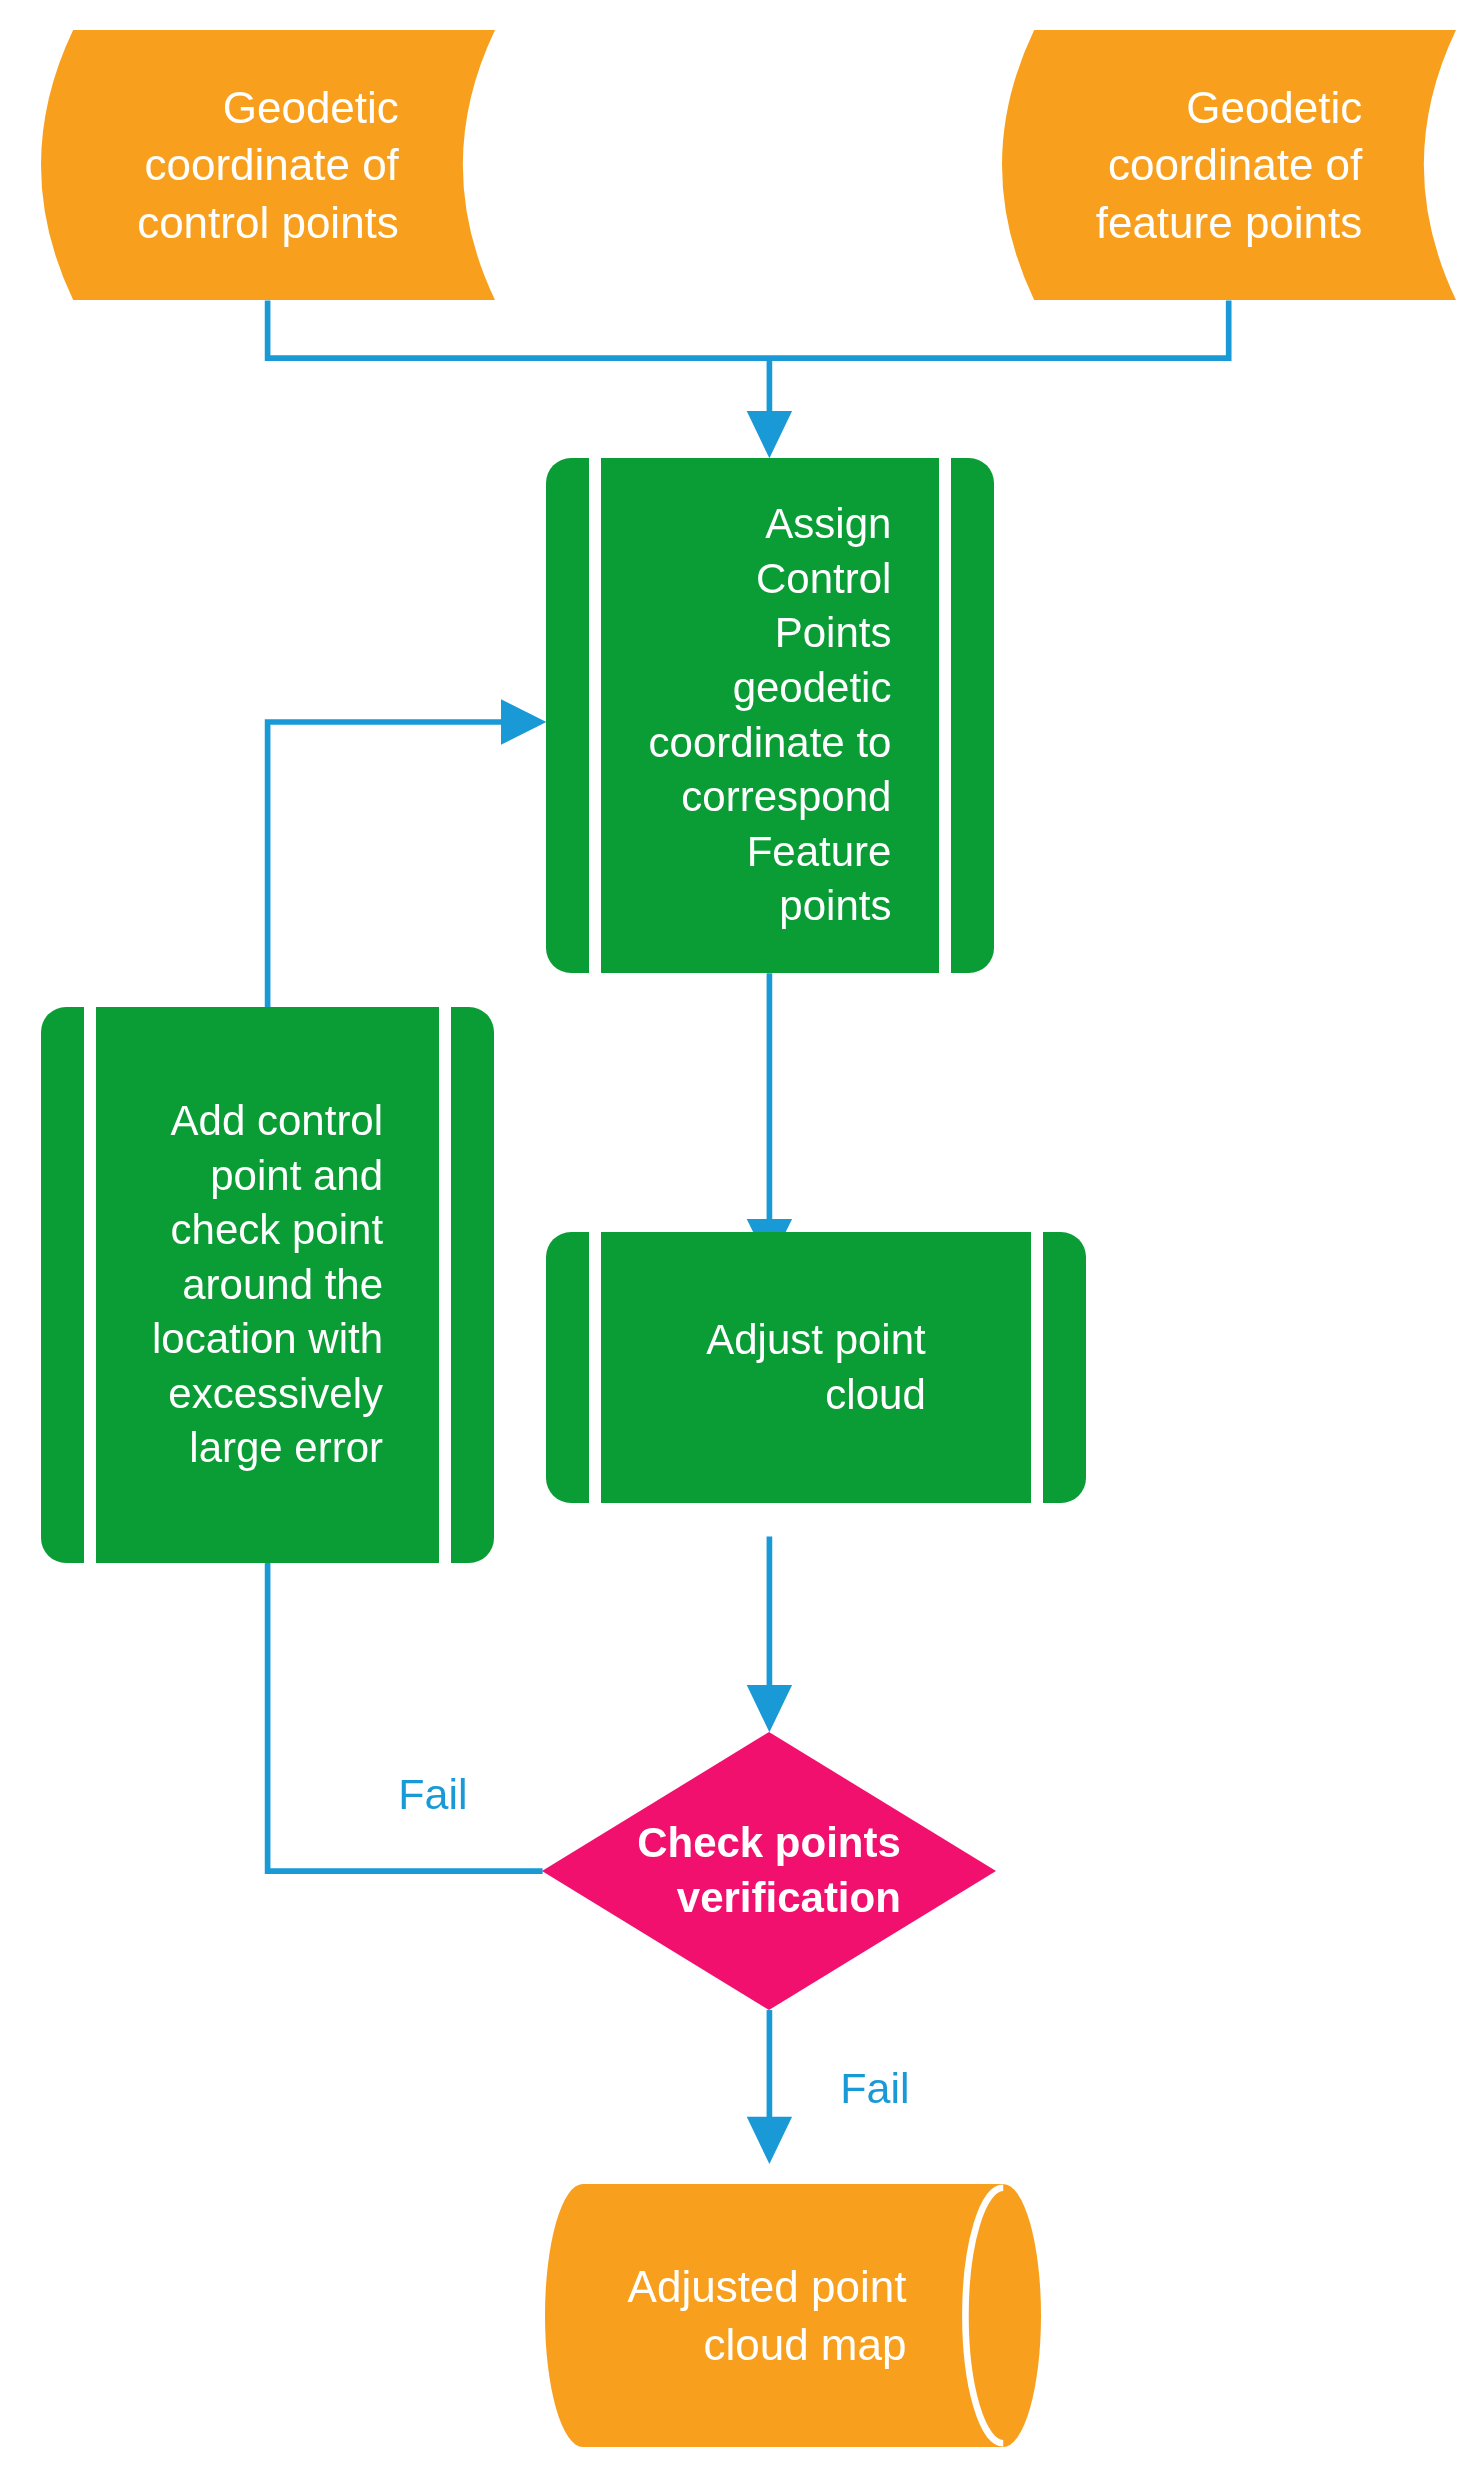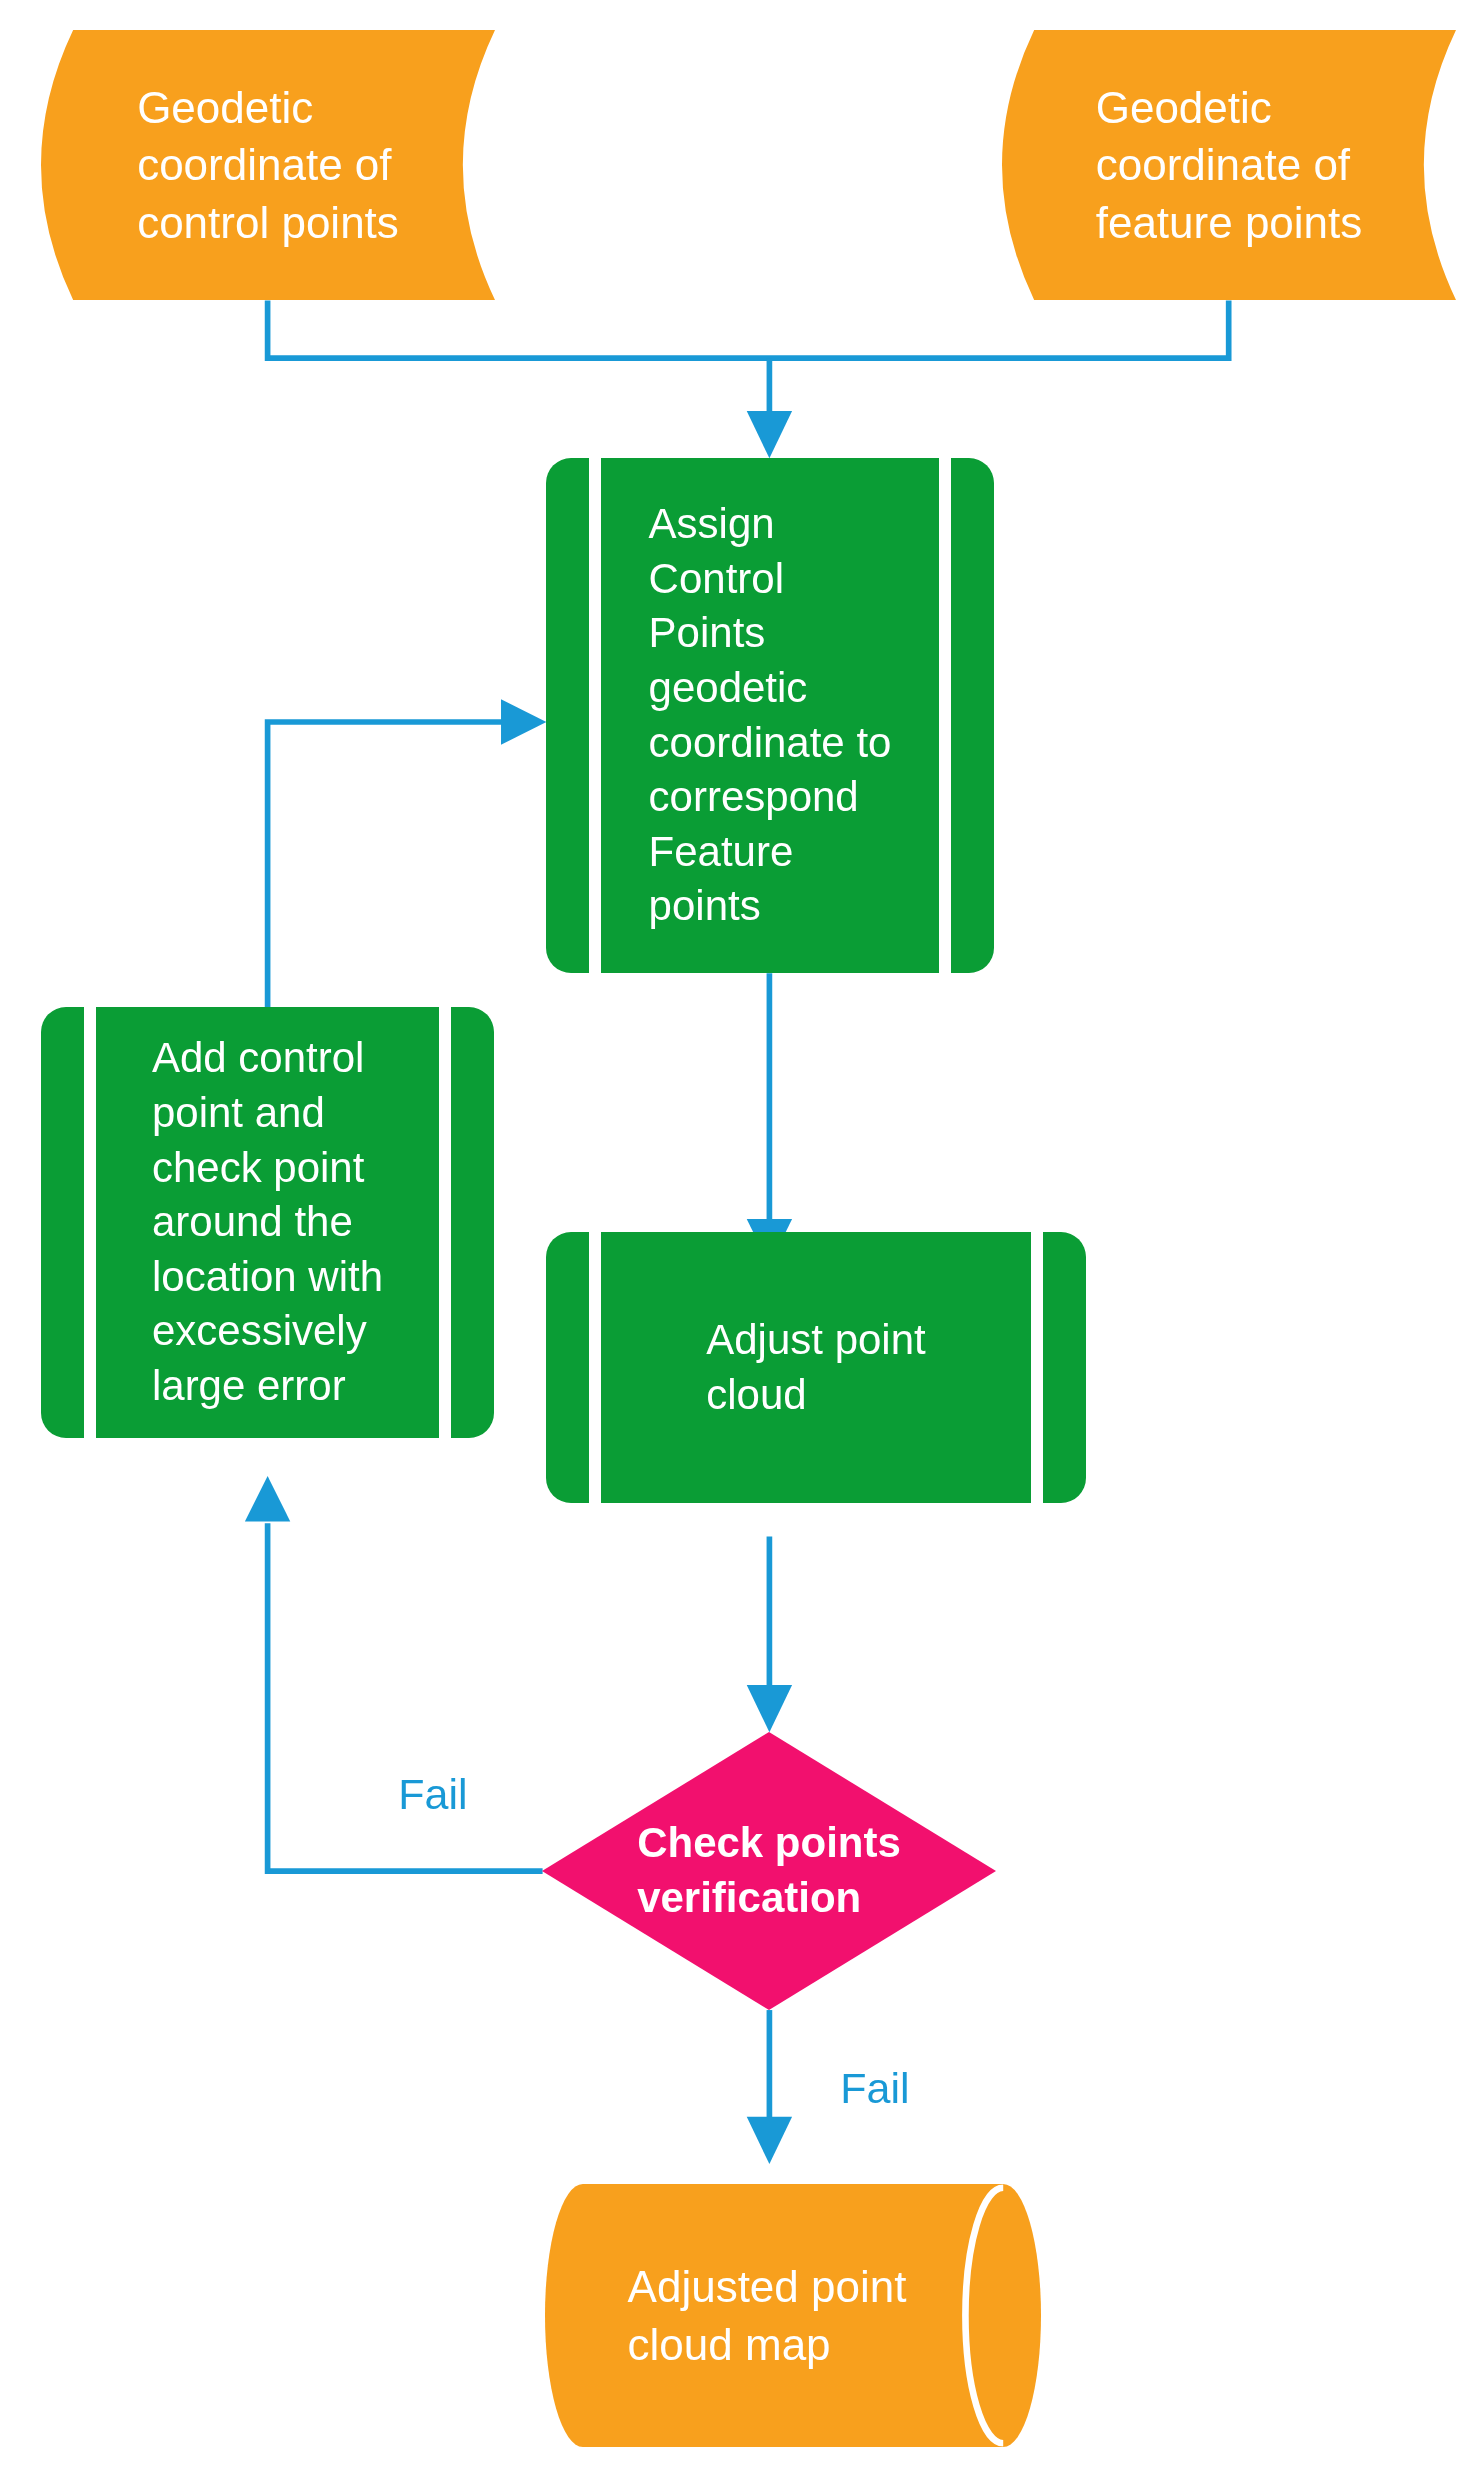--- a/index.html
+++ b/index.html
@@ -12,21 +12,21 @@
   }
   #canvas { position: absolute; left: 0; top: 0; width: 1484px; height: 2475px; }
 
   #wires { position: absolute; left: 0; top: 0; width: 1484px; height: 2475px; }
   .wire { fill: none; stroke: var(--blue); stroke-width: 6; }
   .head { fill: var(--blue); stroke: none; }
 
   .node {
     position: absolute;
     display: flex; align-items: center; justify-content: center;
-    text-align: left;
+    text-align: right;
     color: var(--node-text);
   }
   .node .label {
     position: relative; z-index: 2;
     white-space: pre-line;
     line-height: 1.3;
   }
   .node svg.shape { position: absolute; left: 0; top: 0; width: 100%; height: 100%; z-index: 1; }
 
   
@@ -37,21 +37,21 @@
 
   .process { background: var(--green); border-radius: 25px; }
   .bar { position: absolute; top: 0; bottom: 0; width: 12.3px; background: #ffffff; z-index: 1; }
   .bar-left  { left: 43px; }
   .bar-right { right: 43px; }
 
   
   #node-control  { left: 41px;   top: 30px;   width: 454px; height: 270px; }
   #node-feature  { left: 1002px; top: 30px;   width: 454px; height: 270px; }
   #node-assign   { left: 546px;  top: 458px;  width: 448px; height: 515px; }
-  #node-add      { left: 41px;   top: 1007px; width: 453px; height: 431px; }
+  #node-add      { left: 41px;   top: 1007px; width: 453px; height: 556px; }
   #node-adjust   { left: 546px;  top: 1232px; width: 540px; height: 271px; }
   #node-check    { left: 542px;  top: 1732px; width: 454px; height: 278px; }
   #node-output   { left: 545px;  top: 2164px; width: 496px; height: 263px; margin-top: 20px; }
 
   .edge-label {
     position: absolute;
     transform: translate(-50%, -50%);
     color: var(--blue);
     font-size: 43px;
     z-index: 3;

